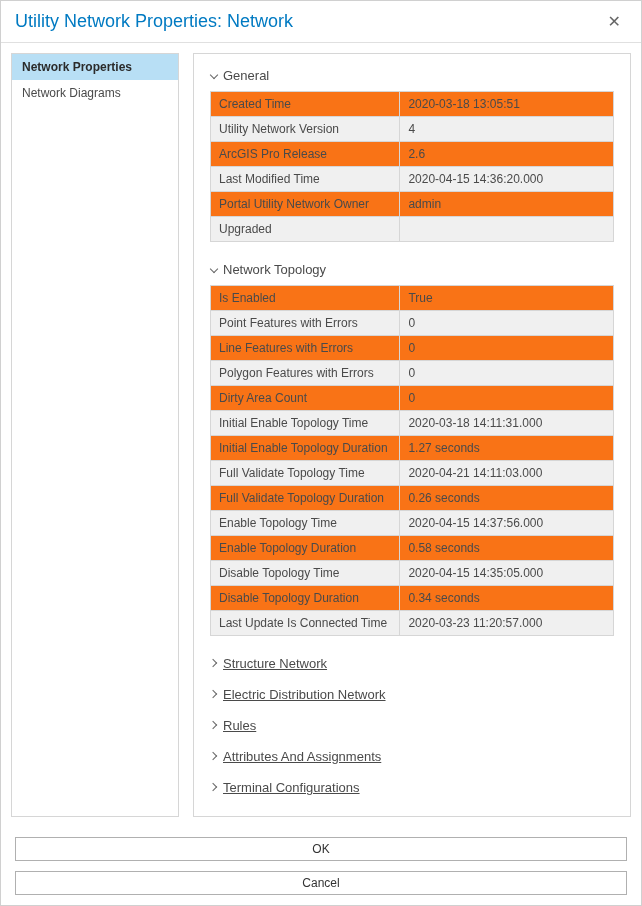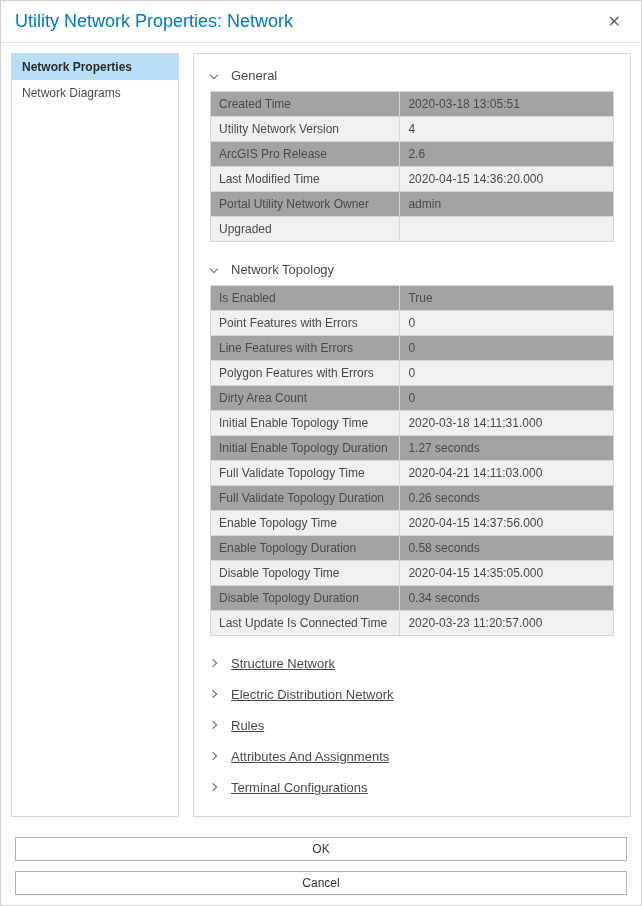--- a/index.html
+++ b/index.html
@@ -62,21 +62,21 @@
     .main {
       flex: 1;
       border: 1px solid #d6d6d6;
       margin: 10px 10px 10px 6px;
       padding: 14px 16px;
       overflow-y: auto;
     }
     .section-header {
       display: flex;
       align-items: center;
-      gap: 12px;
+      gap: 4px;
       font-size: 13px;
       color: #4a4a4a;
       cursor: pointer;
       margin-bottom: 8px;
     }
     .section-header.collapsed {
       margin-bottom: 16px;
       text-decoration: underline;
     }
     .chevron {
@@ -108,21 +108,21 @@
       border-bottom: 1.2px solid #666;
       transform: rotate(-45deg);
     }
     .prop-table {
       width: 100%;
       border-collapse: collapse;
       border: 1px solid #d6d6d6;
       margin-bottom: 20px;
     }
     .prop-table tr {
-      background: #a3a3a3;
+      background: #f97316;
     }
     .prop-table tr:nth-child(even) {
       background: #f0f0f0;
     }
     .prop-table td {
       border: 1px solid #d6d6d6;
       padding: 5px 8px;
       font-size: 12px;
       height: 24px;
       text-align: left;

